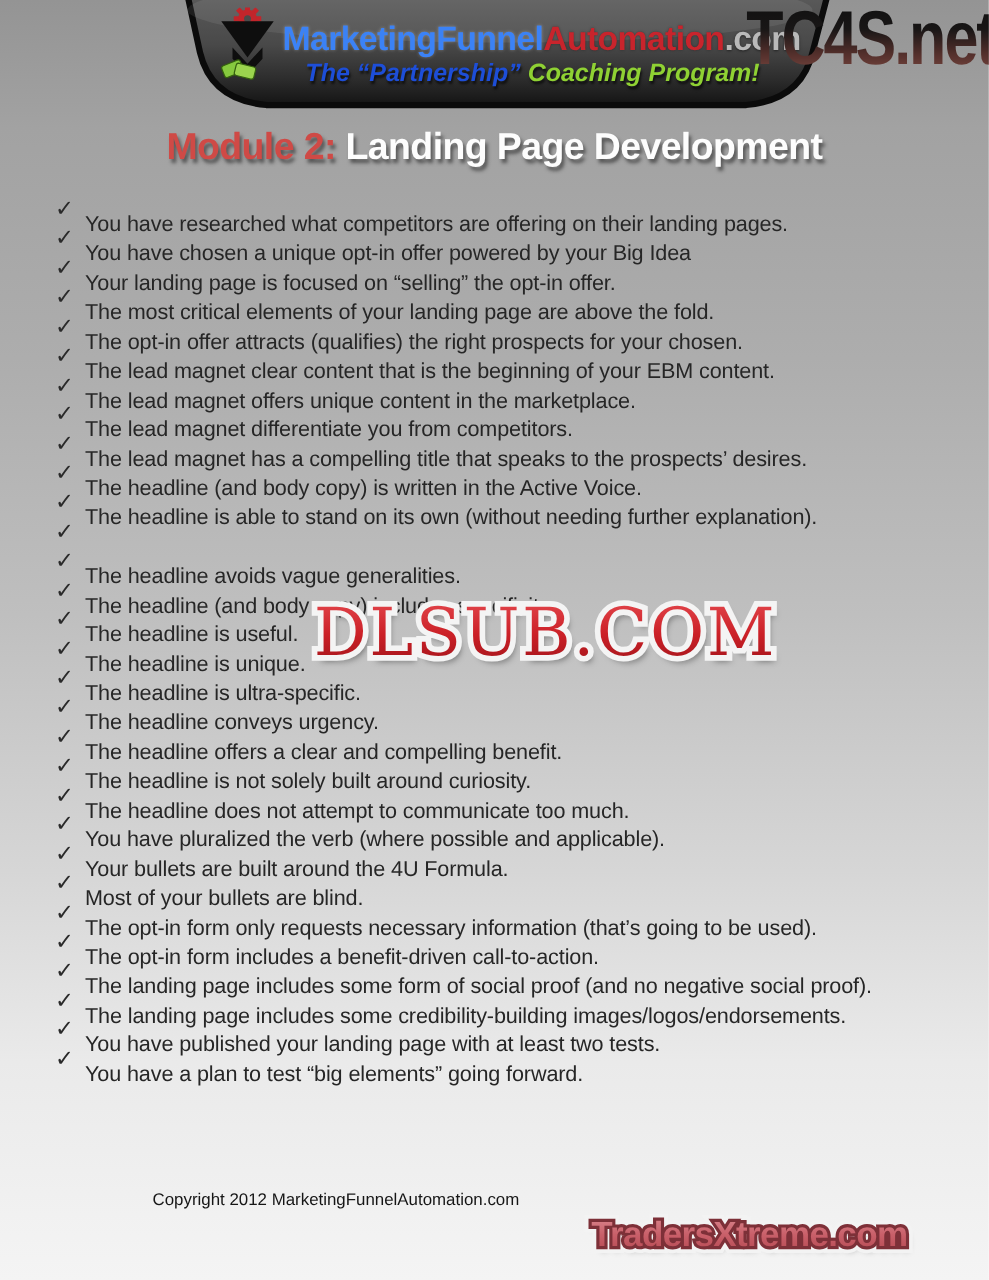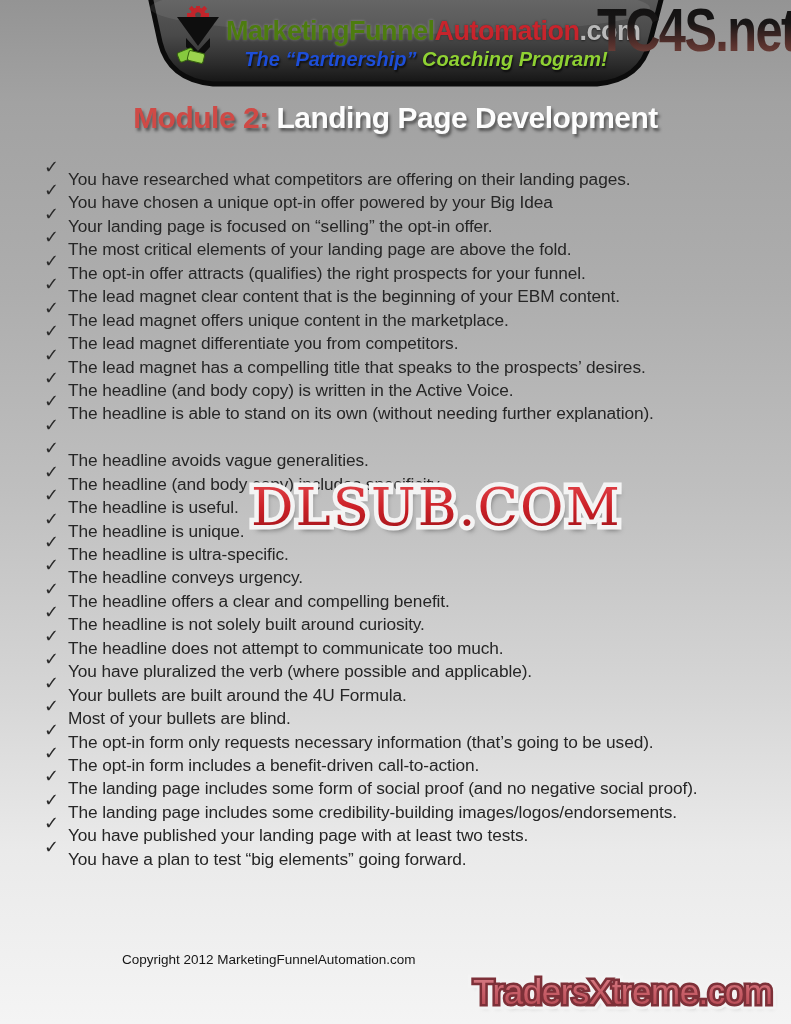--- a/index.html
+++ b/index.html
@@ -7,21 +7,21 @@
     width:791px;height:1024px;position:relative;overflow:hidden;
     font-family:"Liberation Sans",sans-serif;
     background:linear-gradient(180deg,#949494 0%,#a2a2a2 10%,#adadad 28%,#bfbfbf 48%,#d6d6d6 68%,#eaeaea 83%,#f4f4f4 100%);
   }
   
   .banner-svg{position:absolute;left:0;top:0;}
   .logo-wrap{position:absolute;left:176px;top:4px;width:470px;height:86px;}
   .logo-icon{position:absolute;left:0;top:2px;}
   .brand-line{position:absolute;left:50px;top:12px;white-space:nowrap;
     font-size:27px;font-weight:bold;letter-spacing:-0.5px;}
-  .brand-p1{color:#4d7c0f;text-shadow:0 0 3px rgba(255,255,255,0.30);text-align:center;}
+  .brand-p1{color:#3b82f6;text-shadow:0 0 3px rgba(255,255,255,0.30);text-align:center;}
   .brand-p2{color:#c8242c;text-shadow:0 0 2px rgba(0,0,0,0.35);}
   .brand-p3{color:#b9b9b9;text-shadow:0 1px 2px rgba(0,0,0,0.5);}
   .tagline-line{position:absolute;left:50px;top:44px;width:400px;text-align:center;
     white-space:nowrap;font-size:20px;font-weight:bold;font-style:italic;
     text-shadow:1px 2px 2px rgba(0,0,0,0.65);}
   .tag-p1{color:#1d4ed8;}
   .tag-p2{color:#8fd133;}
   
   .wm-tc4s{position:absolute;left:597px;top:0px;white-space:nowrap;
     font-size:61px;font-weight:bold;letter-spacing:-2px;line-height:1;
@@ -31,21 +31,21 @@
   }
   .wm-dlsub{position:absolute;left:251px;top:480px;}
   .wm-dlsub span{white-space:nowrap;font-family:"DejaVu Serif",serif;
     font-weight:normal;font-size:53px;letter-spacing:2px;line-height:1;}
   .dlsub-back{position:relative;display:inline-block;color:#f4f4f4;
     -webkit-text-stroke:9px #f4f4f4;text-shadow:3px 5px 5px rgba(0,0,0,0.50);}
   .dlsub-front{position:absolute;left:0;top:0;
     background:linear-gradient(180deg,#e2454b 0%,#cb2027 52%,#a3151b 100%);
     -webkit-background-clip:text;background-clip:text;color:transparent;}
   .wm-traders{position:absolute;left:473px;top:974px;}
-  .wm-traders span{white-space:nowrap;font-weight:normal;font-size:35px;
+  .wm-traders span{white-space:nowrap;font-weight:bold;font-size:28px;
     letter-spacing:-0.5px;line-height:1;}
   .traders-glow{position:relative;display:inline-block;color:#fff;
     -webkit-text-stroke:11px #f3f3f3;
     text-shadow:0 0 5px rgba(255,255,255,0.9),2px 4px 5px rgba(0,0,0,0.35);}
   .traders-outline{position:absolute;left:0;top:0;color:#7d3038;
     -webkit-text-stroke:5px #7d3038;}
   .traders-fill{position:absolute;left:0;top:0;
     background:linear-gradient(180deg,#d8838a 0%,#c9606a 48%,#b64a53 100%);
     -webkit-background-clip:text;background-clip:text;color:transparent;}
   
@@ -121,21 +121,21 @@
     <div class="row">
       <span class="check">✓</span>
       <span class="itext">Your landing page is focused on “selling” the opt-in offer.</span>
     </div>
     <div class="row">
       <span class="check">✓</span>
       <span class="itext">The most critical elements of your landing page are above the fold.</span>
     </div>
     <div class="row">
       <span class="check">✓</span>
-      <span class="itext">The opt-in offer attracts (qualifies) the right prospects for your funnel.</span>
+      <span class="itext">The opt-in offer attracts (qualifies) the right prospects for your chosen.</span>
     </div>
     <div class="row">
       <span class="check">✓</span>
       <span class="itext">The lead magnet clear content that is the beginning of your EBM content.</span>
     </div>
     <div class="row">
       <span class="check">✓</span>
       <span class="itext">The lead magnet offers unique content in the marketplace.</span>
     </div>
     <div class="row">

